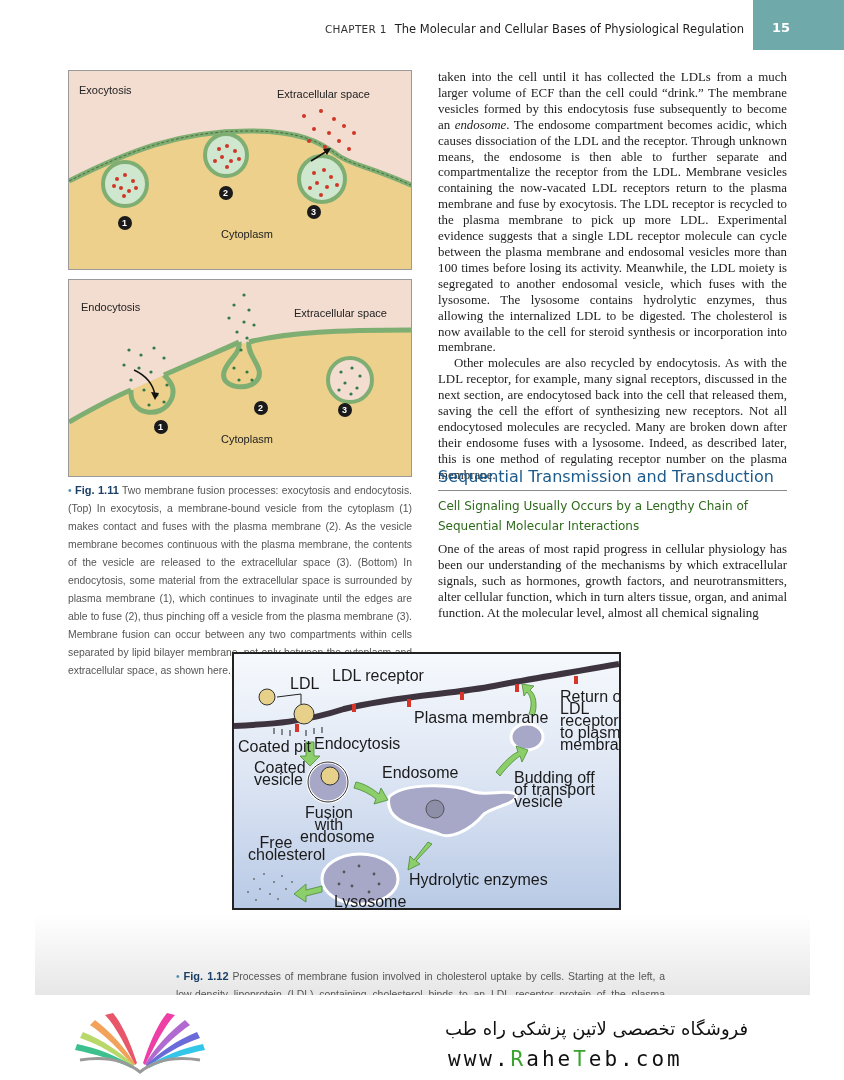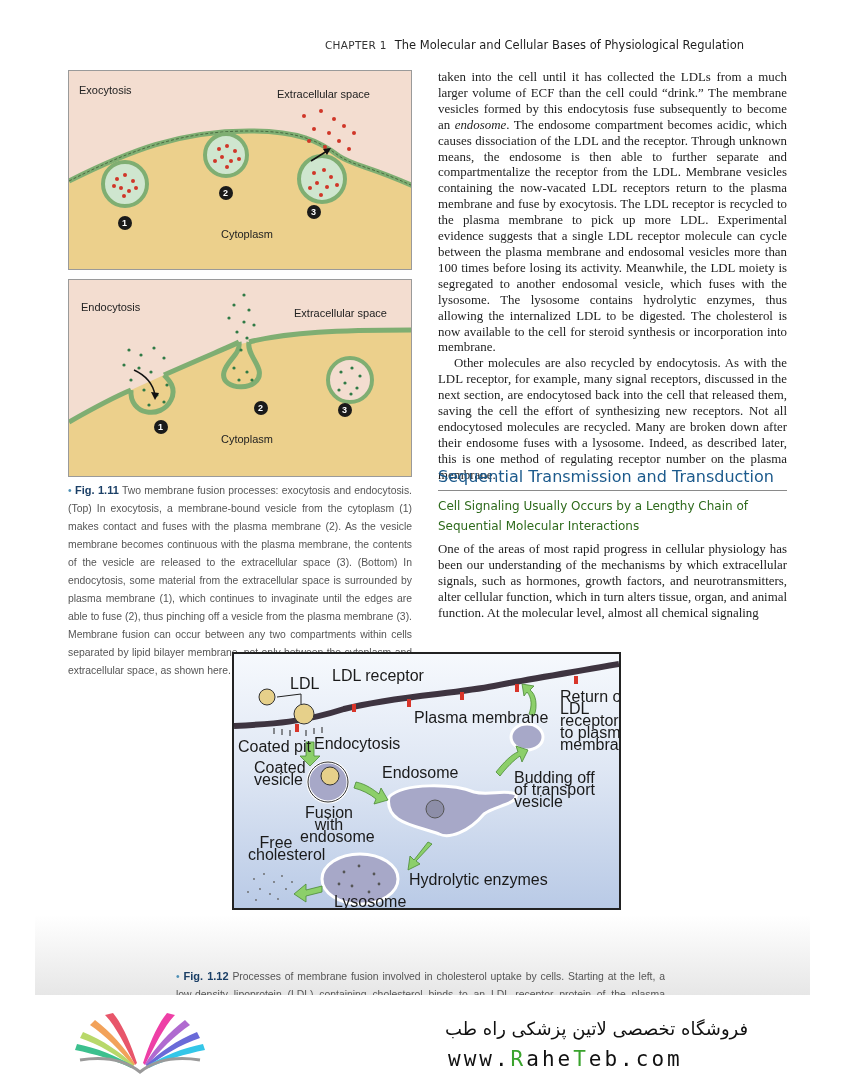--- a/index.html
+++ b/index.html
@@ -1,17 +1,17 @@
 <!DOCTYPE html>
 <html><head>
 <meta charset="utf-8">
 <style>
   html,body{margin:0;padding:0;}
   body{width:844px;height:1080px;position:relative;background:#ffffff;overflow:hidden;font-family:"Liberation Serif",serif;color:#1a1a1a;}
-  .header{position:absolute;left:0;top:16px;width:844px;height:50px;}
+  .header{position:absolute;left:0;top:0;width:844px;height:50px;}
   .header .chap{position:absolute;right:100px;top:22px;font-family:"DejaVu Sans",sans-serif;font-size:11.5px;color:#1e1e1e;white-space:nowrap;}
   .header .chap .lab{font-size:10.5px;color:#333;letter-spacing:0.3px;margin-right:8px;}
   .header .pgbox{position:absolute;left:753px;top:0;width:91px;height:50px;background:#6fa9aa;}
   .header .pgnum{position:absolute;left:19px;top:20px;color:#fff;font-family:"DejaVu Sans",sans-serif;font-weight:bold;font-size:13px;}
 
   .panel{position:absolute;left:68px;width:344px;border:1px solid #9a9a9a;box-sizing:border-box;overflow:hidden;}
   .panel svg{display:block;}
   .plabel{position:absolute;font-family:"Liberation Sans",sans-serif;font-size:11px;color:#222;}
 
   .cap{position:absolute;font-family:"Liberation Sans",sans-serif;font-size:10.4px;line-height:18px;color:#555;text-align:justify;}
@@ -33,20 +33,23 @@
   .fa{position:absolute;left:445px;top:1018px;font-family:"DejaVu Sans",sans-serif;font-size:18px;color:#111;direction:rtl;white-space:nowrap;}
   .url{position:absolute;left:448px;top:1047px;font-family:"DejaVu Sans Mono",monospace;font-size:21px;letter-spacing:3px;color:#111;white-space:nowrap;}
   .url .g{color:#3aa32d;}
 </style>
 </head>
 <body>
 
 <div class="header">
   <div class="chap">
     <span class="lab">CHAPTER 1</span><span>The Molecular and Cellular Bases of Physiological Regulation</span>
+  </div>
+  <div class="pgbox">
+    <span class="pgnum">15</span>
   </div>
 </div>
 
 <div class="panel" style="top:70px;height:200px;">
   <svg width="344" height="200" viewBox="0 0 344 200">
     <rect width="344" height="200" fill="#f3ddd0"></rect>
     <path d="M0,110 C60,80 110,60 180,60 C230,60 250,70 270,85 C285,95 300,95 344,115 L344,200 L0,200 Z" fill="#ecd08c"></path>
     <path d="M0,110 C60,80 110,60 180,60 C230,60 250,70 270,85 C285,95 300,95 344,115" fill="none" stroke="#7fae72" stroke-width="5"></path>
     <path d="M0,110 C60,80 110,60 180,60 C230,60 250,70 270,85 C285,95 300,95 344,115" fill="none" stroke="#3b5b35" stroke-width="0.8" stroke-dasharray="3 2"></path>
     <circle cx="56" cy="113" r="22" fill="#cfe6cf" stroke="#7fae72" stroke-width="4"></circle>

